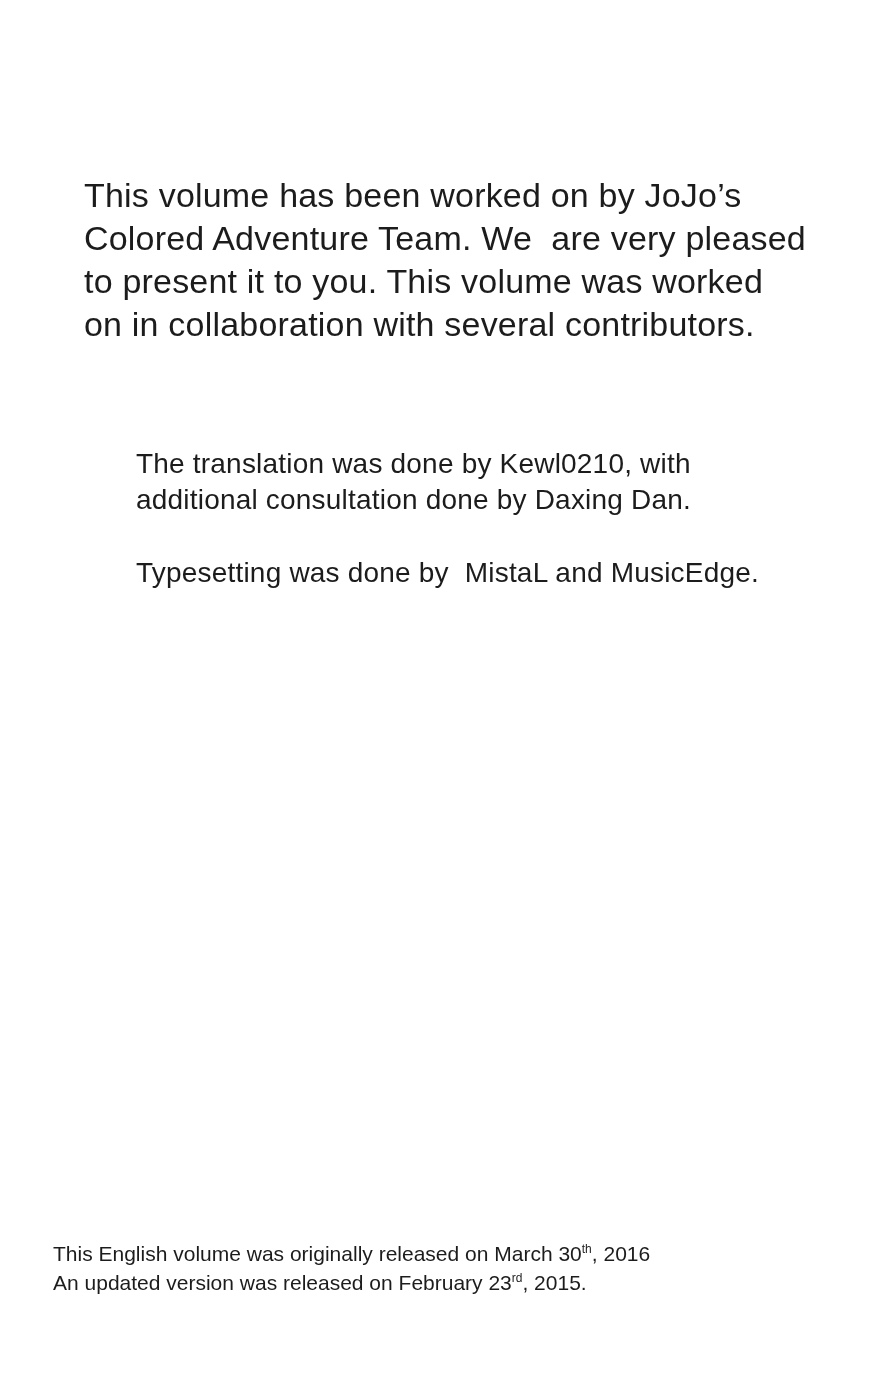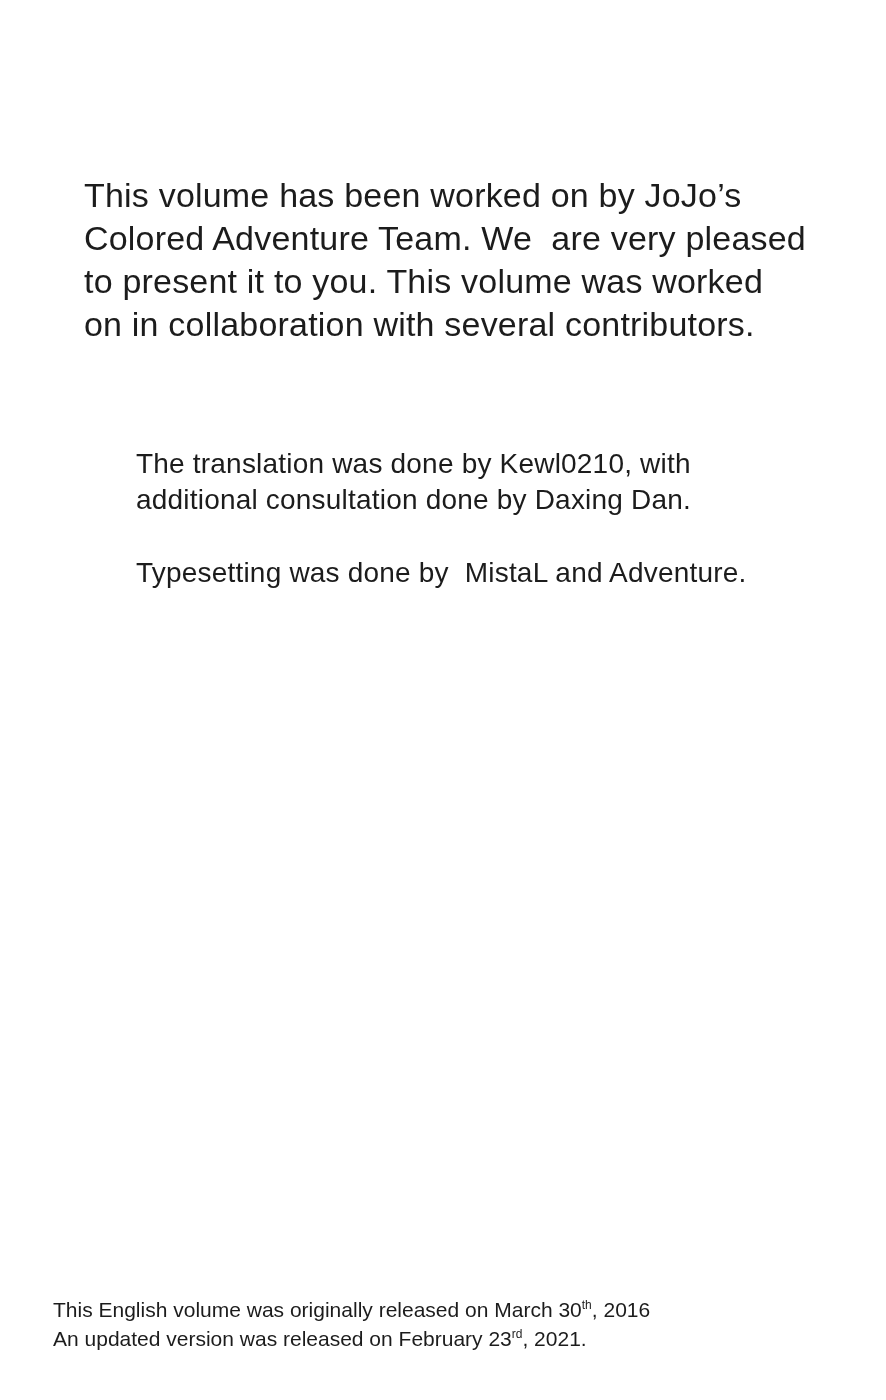--- a/index.html
+++ b/index.html
@@ -36,21 +36,21 @@
   .credit {
     margin: 0 0 37px 0;
     font-size: 28px;
     line-height: 36px;
     white-space: pre-wrap;
     letter-spacing: 0.2px;
   }
   .release {
     position: absolute;
     left: 53px;
-    top: 1295px;
+    top: 1239px;
     width: 820px;
     font-size: 21px;
     line-height: 29px;
   }
   .release p {
     margin: 0;
     white-space: pre-wrap;
   }
   .release sup {
     font-size: 12px;
@@ -64,21 +64,21 @@
 <main class="page-content">
 
   <p class="intro">This volume has been worked on by JoJo’s
 Colored Adventure Team. We  are very pleased
 to present it to you. This volume was worked
 on in collaboration with several contributors.</p>
 
   <section class="credits">
     <p class="credit">The translation was done by Kewl0210, with
 additional consultation done by Daxing Dan.</p>
-    <p class="credit">Typesetting was done by  MistaL and Adventure.</p>
+    <p class="credit">Typesetting was done by  MistaL and MusicEdge.</p>
   </section>
 
   <footer class="release">
     <p><span>This English volume was originally released on March 30</span><sup>th</sup><span>, 2016</span></p>
-    <p><span>An updated version was released on February 23</span><sup>rd</sup><span>, 2021.</span></p>
+    <p><span>An updated version was released on February 23</span><sup>rd</sup><span>, 2015.</span></p>
   </footer>
 
 </main>
 
 </body></html>

